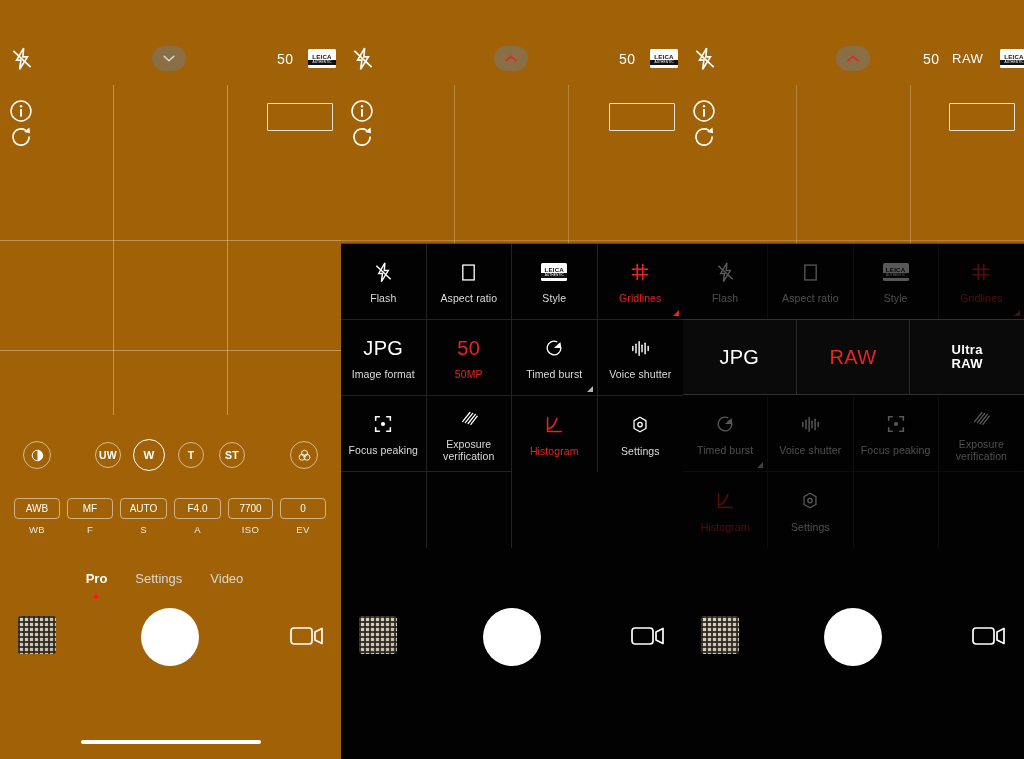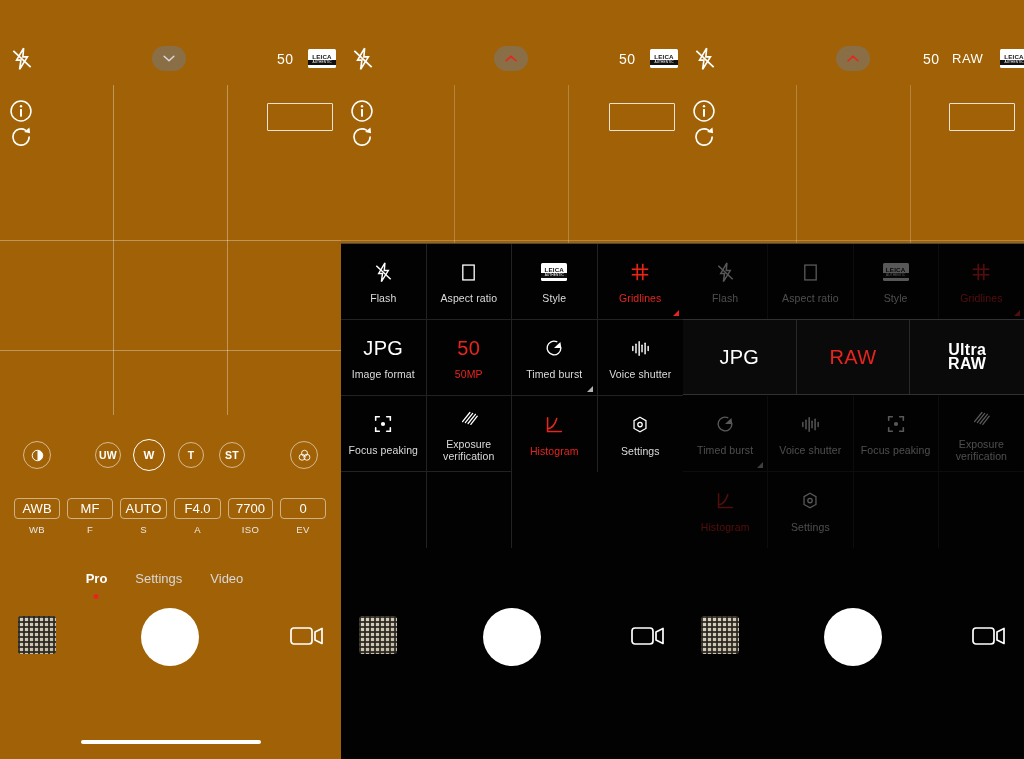--- a/index.html
+++ b/index.html
@@ -75,21 +75,21 @@
   .lens.sm { width:26px; height:26px; border:1px solid rgba(255,255,255,.55); }
   .lens.active { width:32px; height:32px; border:1.8px solid #fff; font-size:11.5px; }
   .lens.icononly { width:28px; height:28px; border:1px solid rgba(255,255,255,.55); }
 
   
   .paramrow { position:absolute; left:0; right:0; top:498px; z-index:6; }
   .param { position:absolute; text-align:center; }
   .param .chip {
     border:1px solid rgba(255,255,255,.5); border-radius:4px;
     height:21px; display:flex; align-items:center; justify-content:center;
-    font-size:13px; color:#fff; padding:0 5px;
+    font-size:10px; color:#fff; padding:0 5px;
   }
   .param .cap { margin-top:4px; font-size:9.5px; color:#e8e8e8; letter-spacing:.3px; }
 
   
   .modes {
     position:absolute; left:0; right:12px; top:563px; height:30px; z-index:6;
     display:flex; align-items:center; justify-content:center; gap:26px;
   }
   .mode { font-size:13px; color:#d8d8d8; position:relative; padding:2px 1px; }
   .mode.sel { color:#fff; font-weight:bold; }
@@ -141,21 +141,21 @@
   }
   .scell.red .slabel { color:#e8241f; }
   .scell .corner {
     position:absolute; right:4px; bottom:3px;
     width:0; height:0; border-left:6px solid transparent; border-bottom:6px solid #e8241f;
   }
   .scell .corner.wht { border-bottom-color:rgba(255,255,255,.7); }
   .scell.noborder-b { border-bottom:none; }
   .bigtext { font-size:20px; color:#fff; letter-spacing:.3px; }
   .bigtext.red { color:#e8241f; }
-  .bigtext.small2 { font-size:16px; font-weight:bold; line-height:14px; text-align:center; }
+  .bigtext.small2 { font-size:13px; font-weight:bold; line-height:14px; text-align:center; }
 
   
   .dimmed { opacity:.34; }
 
   
   .submenu-row {
     position:absolute; left:0; right:0; top:319px; height:76px;
     background:#0a0a0a; z-index:9;
     display:grid; grid-template-columns:repeat(3,1fr);
     border-top:1px solid rgba(255,255,255,.16);

